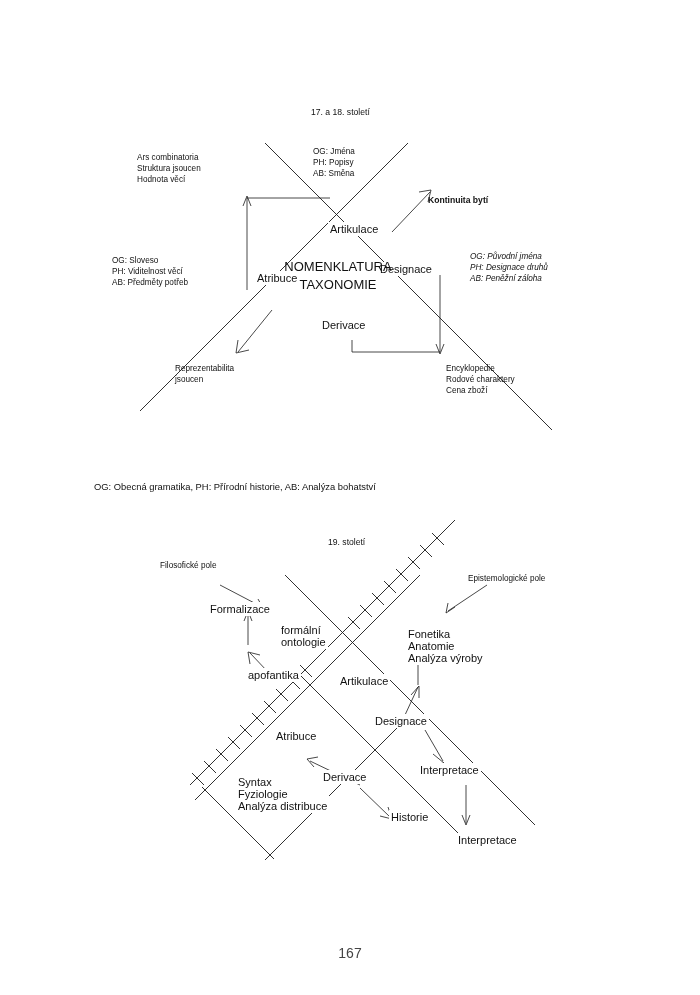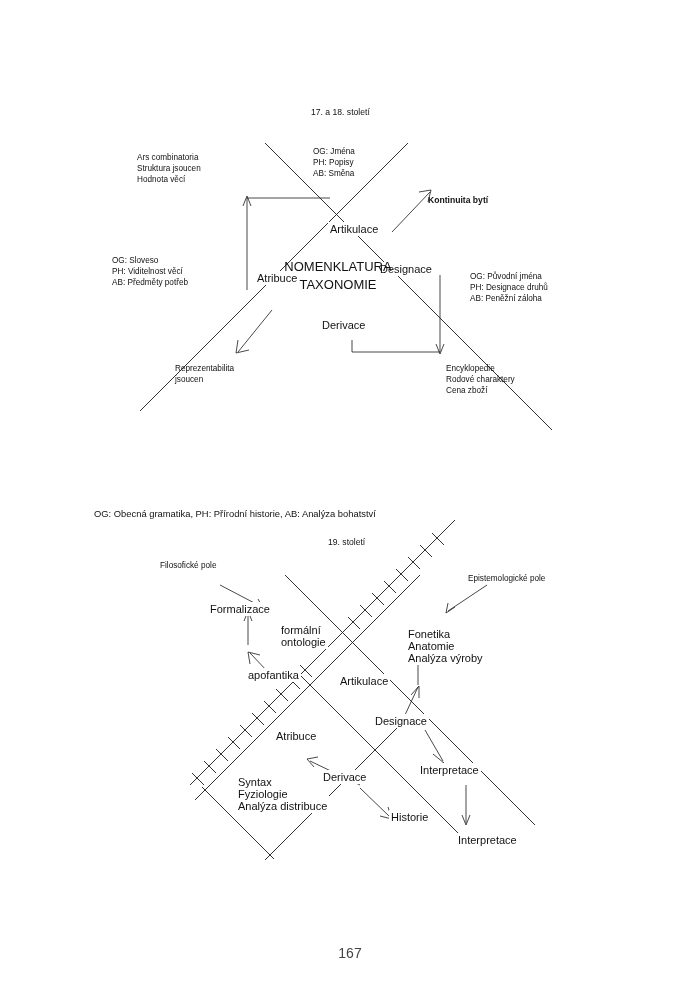--- a/index.html
+++ b/index.html
@@ -104,38 +104,38 @@
   <div class="lbl" style="left:137px; top:152px;">Ars combinatoria
 Struktura jsoucen
 Hodnota věcí</div>
   <div class="lbl" style="left:313px; top:146px;">OG: Jména
 PH: Popisy
 AB: Směna</div>
   <div class="lbl" style="left:428px; top:174px; font-weight:bold; font-size:8.6px;margin-top:21px;">Kontinuita bytí</div>
   <div class="lbl" style="left:112px; top:255px;">OG: Sloveso
 PH: Viditelnost věcí
 AB: Předměty potřeb</div>
-  <div class="lbl" style="left:470px; top:271px;">OG: Původní jména
+  <div class="lbl" style="left:470px; top:251px;font-style:italic;">OG: Původní jména
 PH: Designace druhů
 AB: Peněžní záloha</div>
   <div class="lbl" style="left:175px; top:363px;">Reprezentabilita
 jsoucen</div>
   <div class="lbl" style="left:446px; top:363px;">Encyklopedie
 Rodové charaktery
 Cena zboží</div>
 
   <div class="node" style="left:328px; top:222px;">Artikulace</div>
   <div class="node" style="left:378px; top:262px;">Designace</div>
   <div class="node" style="left:255px; top:271px;">Atribuce</div>
   <div class="node" style="left:320px; top:318px;">Derivace</div>
 
   <div class="big" style="left:283px; top:258px; width:110px;">NOMENKLATURA
 TAXONOMIE</div>
 
-  <div class="legend" style="left:94px; top:508px;text-align:right;">OG: Obecná gramatika, PH: Přírodní historie, AB: Analýza bohatství</div>
+  <div class="legend" style="left:94px; top:481px;text-align:right;">OG: Obecná gramatika, PH: Přírodní historie, AB: Analýza bohatství</div>
 
   <div class="title" style="left:328px; top:537px;">19. století</div>
 
   <svg width="700" height="420" style="top:545px;">
 
     <line class="ln" x1="285" y1="30" x2="535" y2="280"></line>
     <line class="ln" x1="420" y1="30" x2="195" y2="255"></line>
 
     <line class="ln" x1="300" y1="130" x2="460" y2="290"></line>
 

